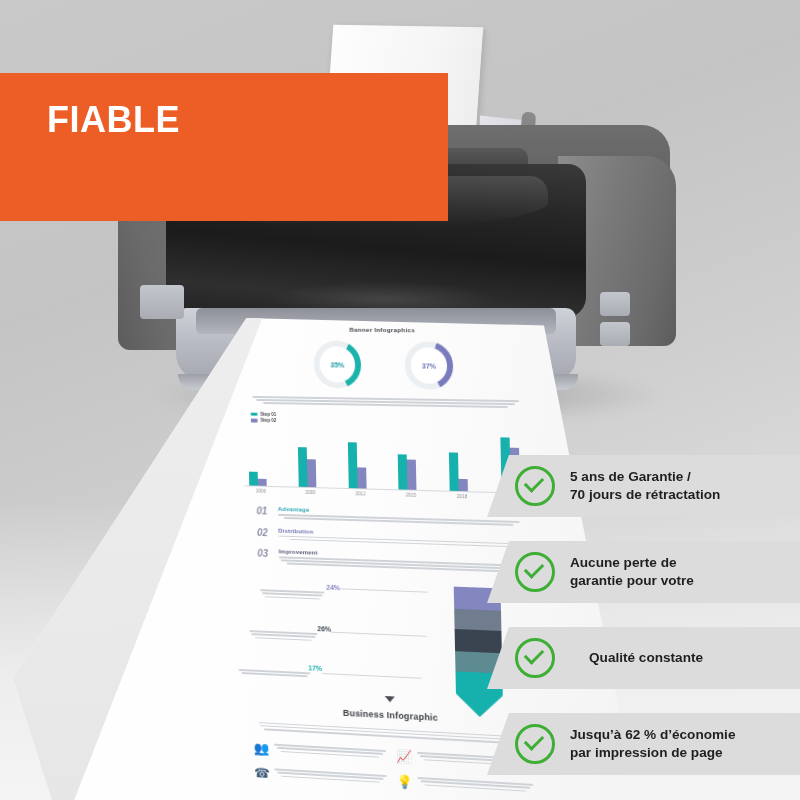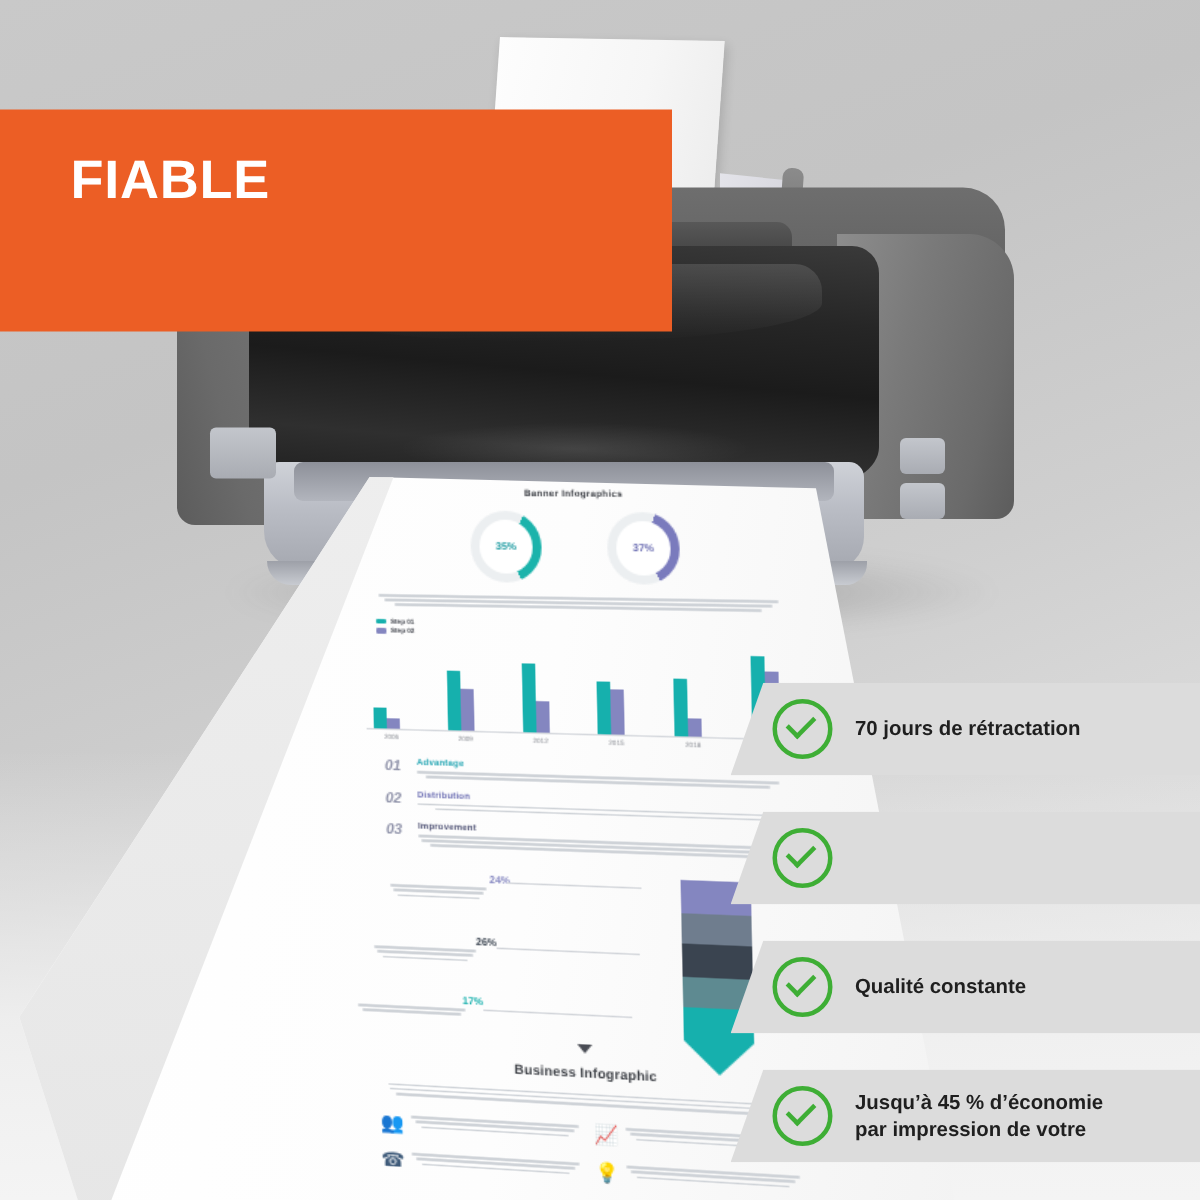--- a/index.html
+++ b/index.html
@@ -218,21 +218,21 @@
 
   
   .feat{
     position:absolute;right:0;width:313px;height:62px;
     background:#dcdcdc;
     display:flex;align-items:center;
     clip-path:polygon(7% 0%, 100% 0%, 100% 100%, 0% 100%);
   }
   .feat.f1{top:455px;}
   .feat.f2{top:541px;}
-  .feat.f3{top:627px;}
+  .feat.f3{top:627px;gap:19px;}
   .feat.f4{top:713px;}
   .feat-check{
     width:34px;height:34px;margin-left:28px;flex:0 0 auto;
     border:3.4px solid #3eae35;border-radius:50%;
     position:relative;
   }
   .feat-check::after{
     content:"";position:absolute;left:7px;top:8px;
     width:15px;height:8px;border-left:3.4px solid #3eae35;border-bottom:3.4px solid #3eae35;
     transform:rotate(-45deg);
@@ -453,36 +453,41 @@
   </div>
 
   <div class="banner"></div>
   <div class="banner-title">
     <span class="l2">FIABLE</span>
   </div>
 
   <div class="feat f1">
     <div class="feat-check"></div>
     <div class="feat-text">
+      <span>5 ans de Garantie /</span>
       <span>70 jours de rétractation</span>
     </div>
   </div>
 
   <div class="feat f2">
     <div class="feat-check"></div>
+    <div class="feat-text">
+      <span>Aucune perte de</span>
+      <span>garantie pour votre</span>
+    </div>
   </div>
 
   <div class="feat f3">
     <div class="feat-check"></div>
     <div class="feat-text">
       <span>Qualité constante</span>
     </div>
   </div>
 
   <div class="feat f4">
     <div class="feat-check"></div>
     <div class="feat-text">
-      <span>Jusqu’à 45 % d’économie</span>
-      <span>par impression de votre</span>
+      <span>Jusqu’à 62 % d’économie</span>
+      <span>par impression de page</span>
     </div>
   </div>
 
 </div>
 
 </body></html>

